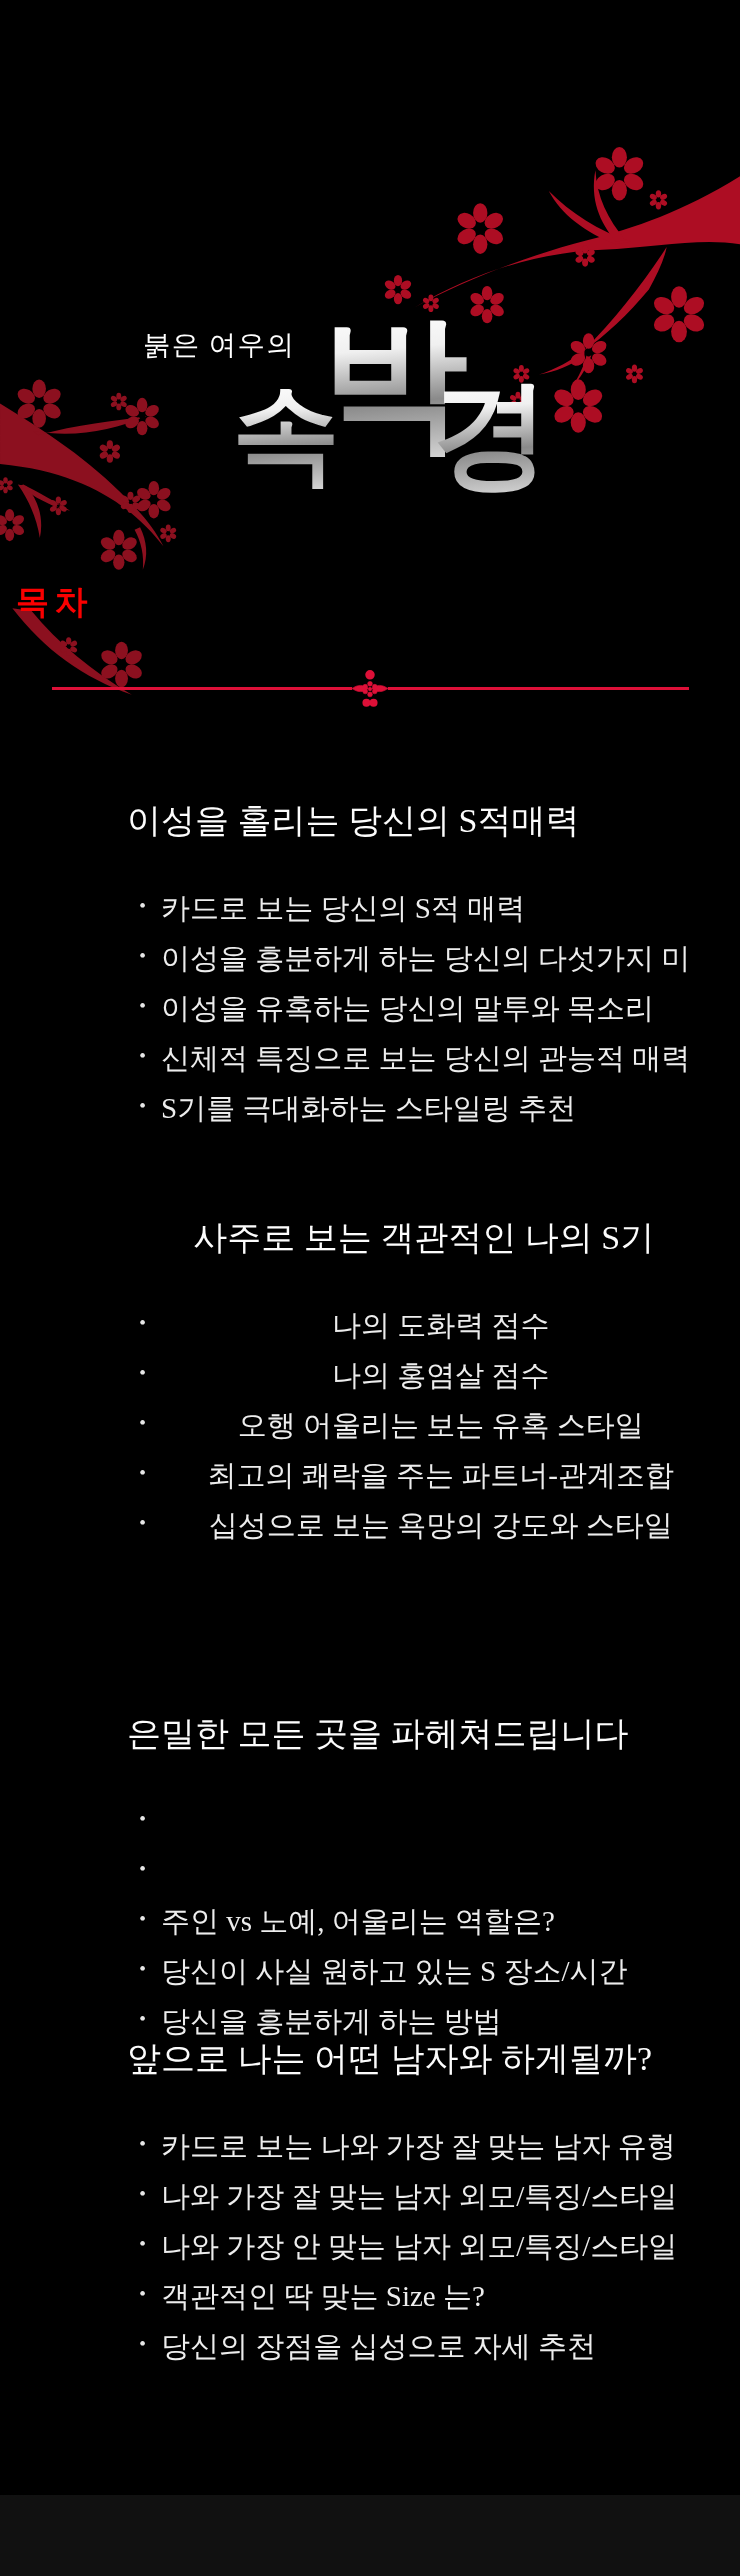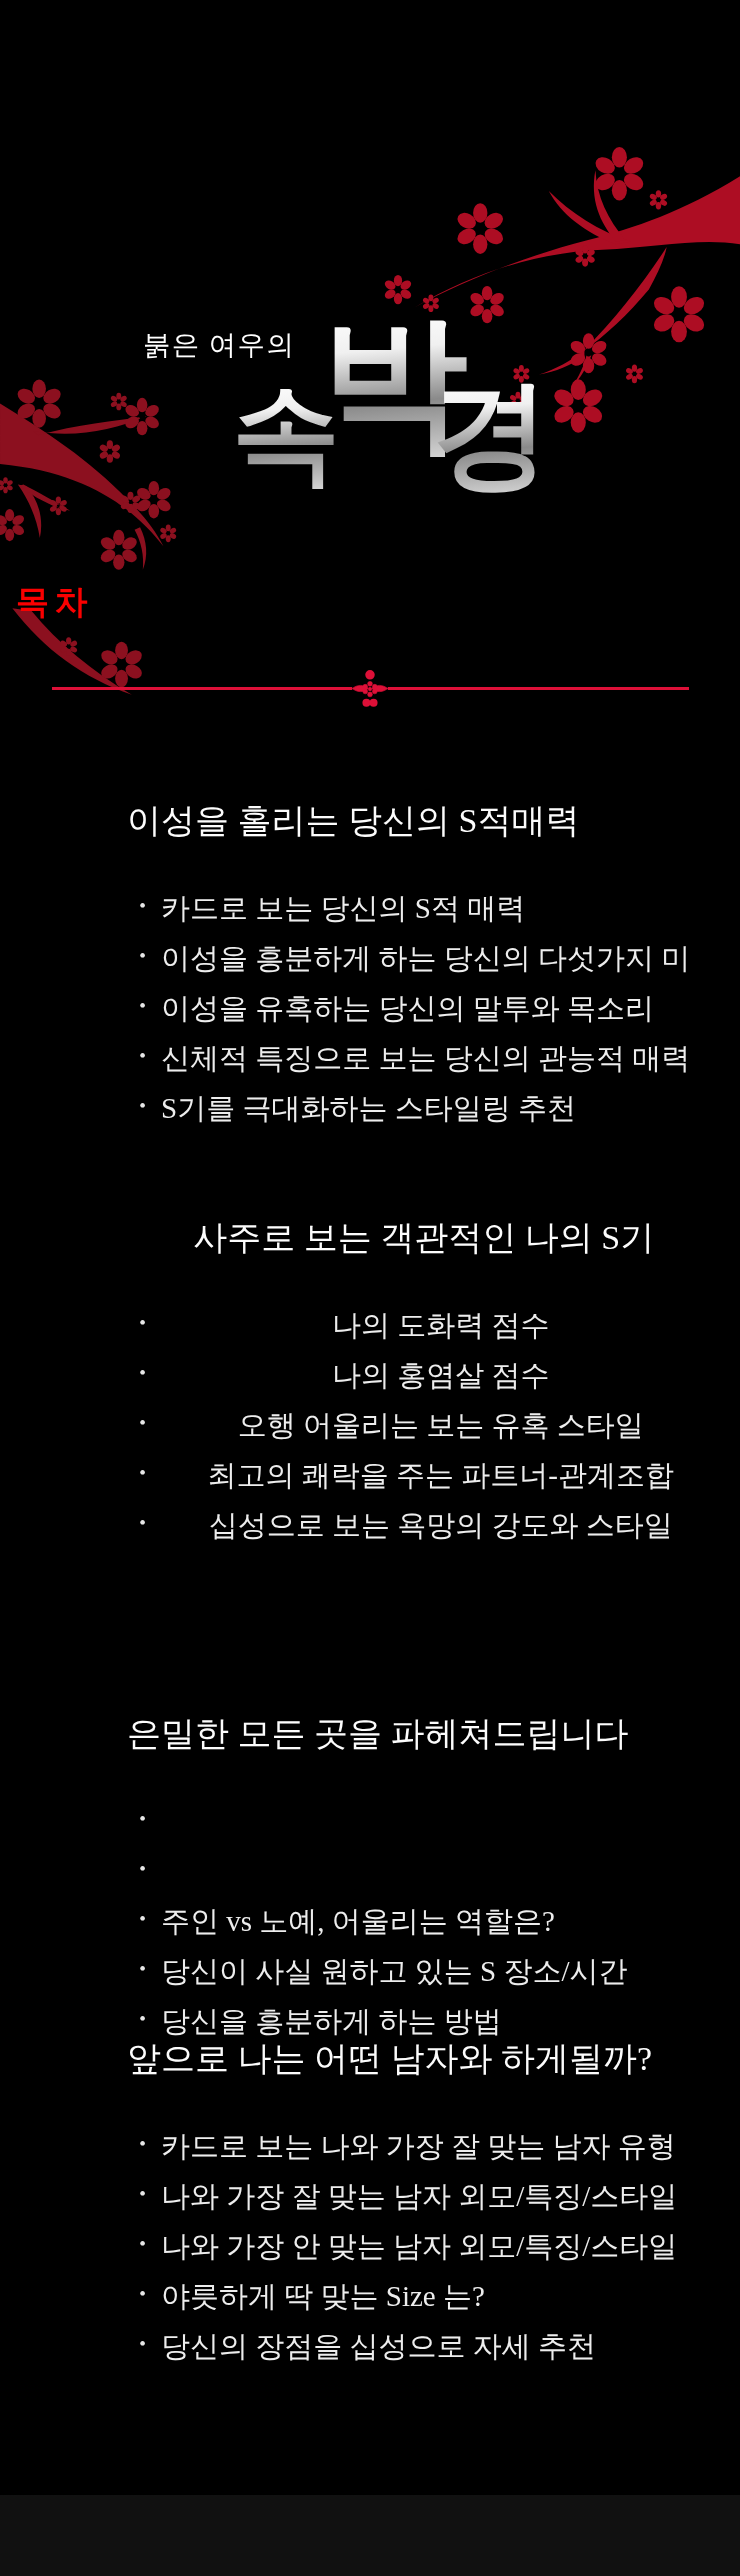--- a/index.html
+++ b/index.html
@@ -206,19 +206,19 @@
       <li class="toc-item"><span class="bullet-dot">•</span><span>당신을 흥분하게 하는 방법</span></li>
     </ul>
   </div>
 
   <div class="section section-4">
     <div class="section-title">앞으로 나는 어떤 남자와 하게될까?</div>
     <ul class="toc-list">
       <li class="toc-item"><span class="bullet-dot">•</span><span>카드로 보는 나와 가장 잘 맞는 남자 유형</span></li>
       <li class="toc-item"><span class="bullet-dot">•</span><span>나와 가장 잘 맞는 남자 외모/특징/스타일</span></li>
       <li class="toc-item"><span class="bullet-dot">•</span><span>나와 가장 안 맞는 남자 외모/특징/스타일</span></li>
-      <li class="toc-item"><span class="bullet-dot">•</span><span>야릇하게 딱 맞는 Size 는?</span></li>
+      <li class="toc-item"><span class="bullet-dot">•</span><span>객관적인 딱 맞는 Size 는?</span></li>
       <li class="toc-item"><span class="bullet-dot">•</span><span>당신의 장점을 십성으로 자세 추천</span></li>
     </ul>
   </div>
 
 </div>
 
 
 </body></html>

